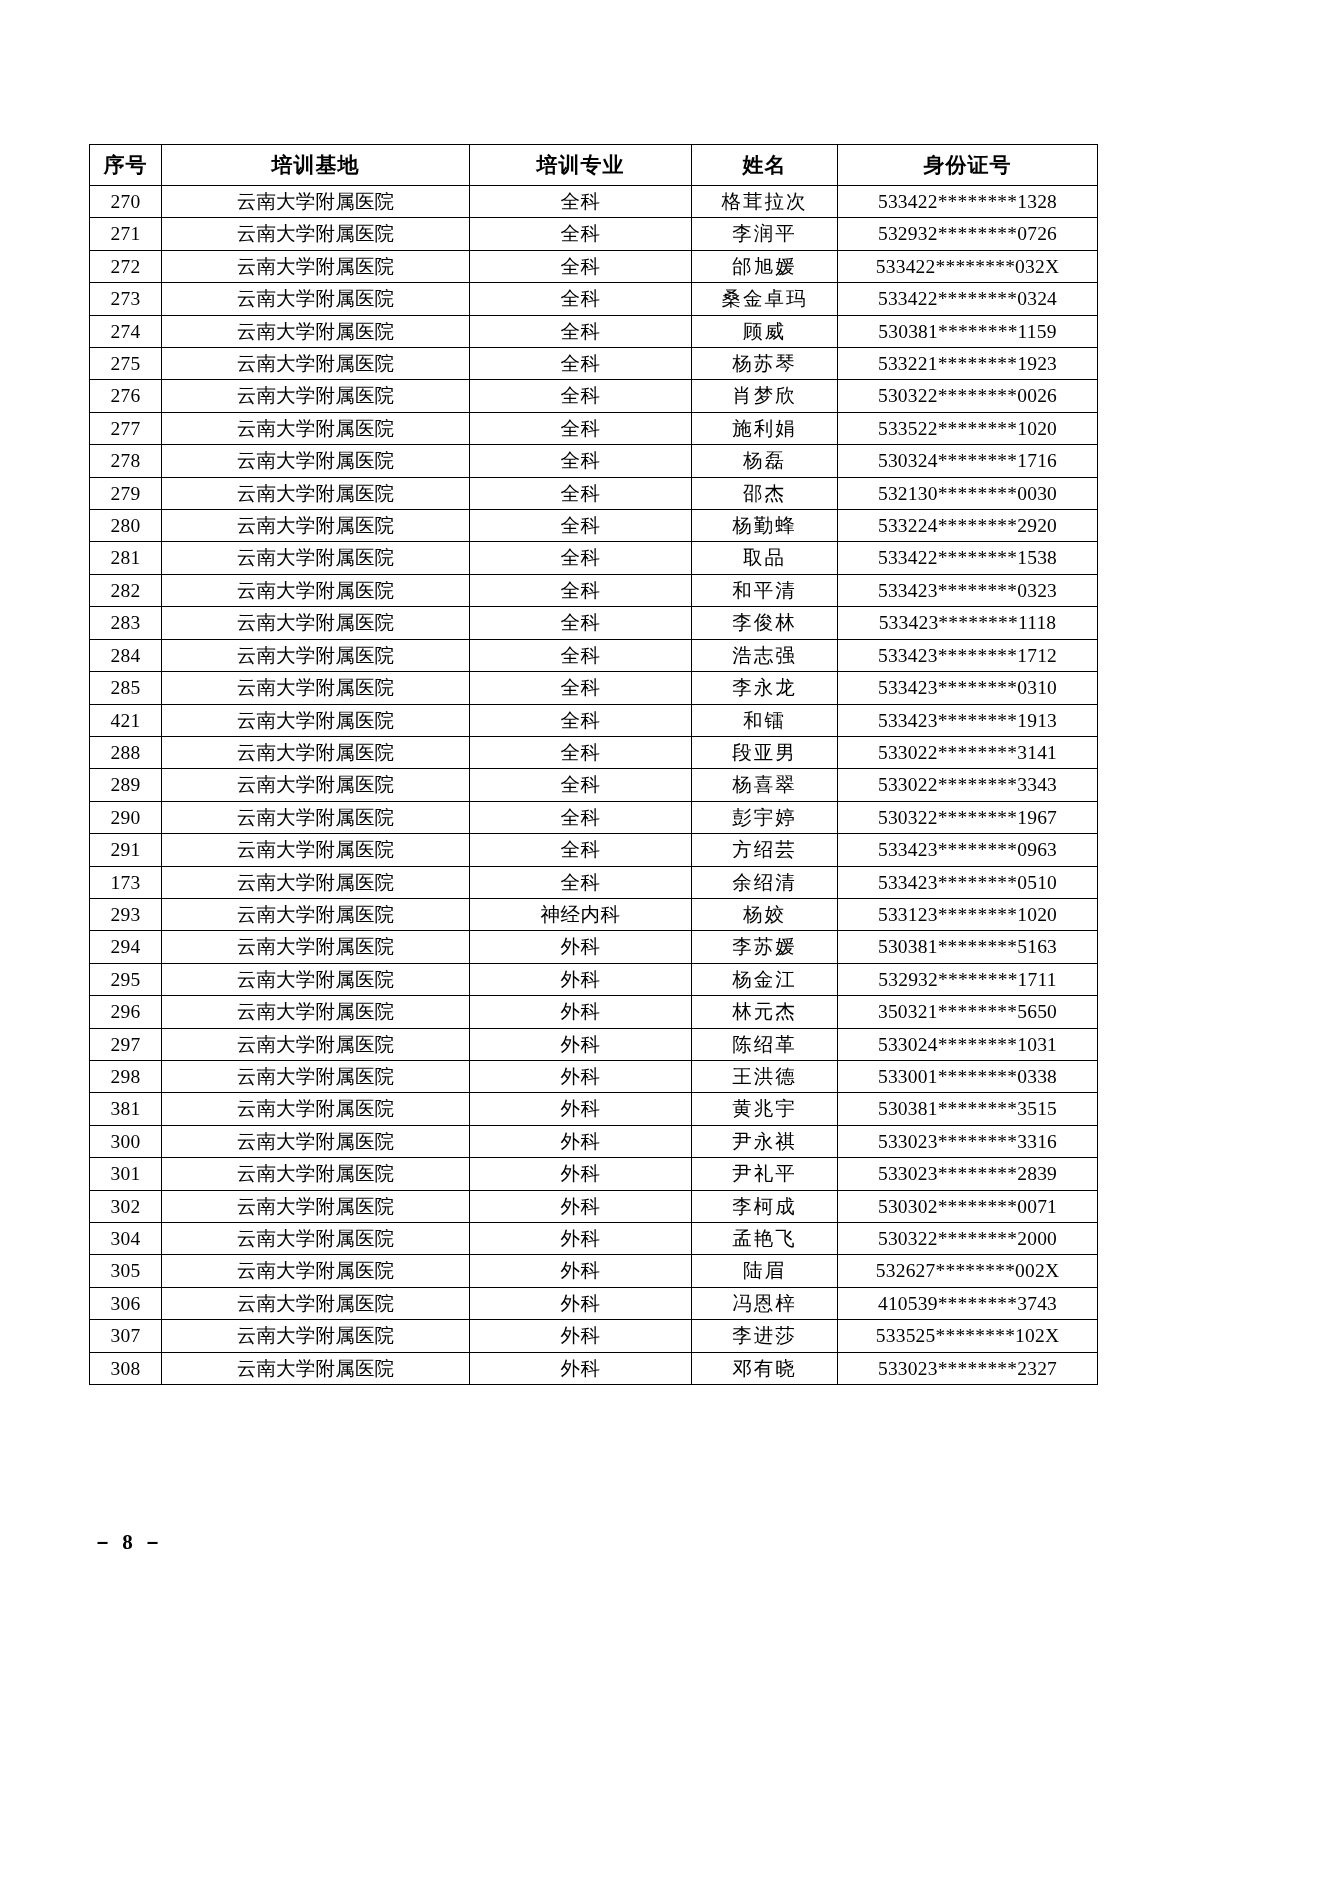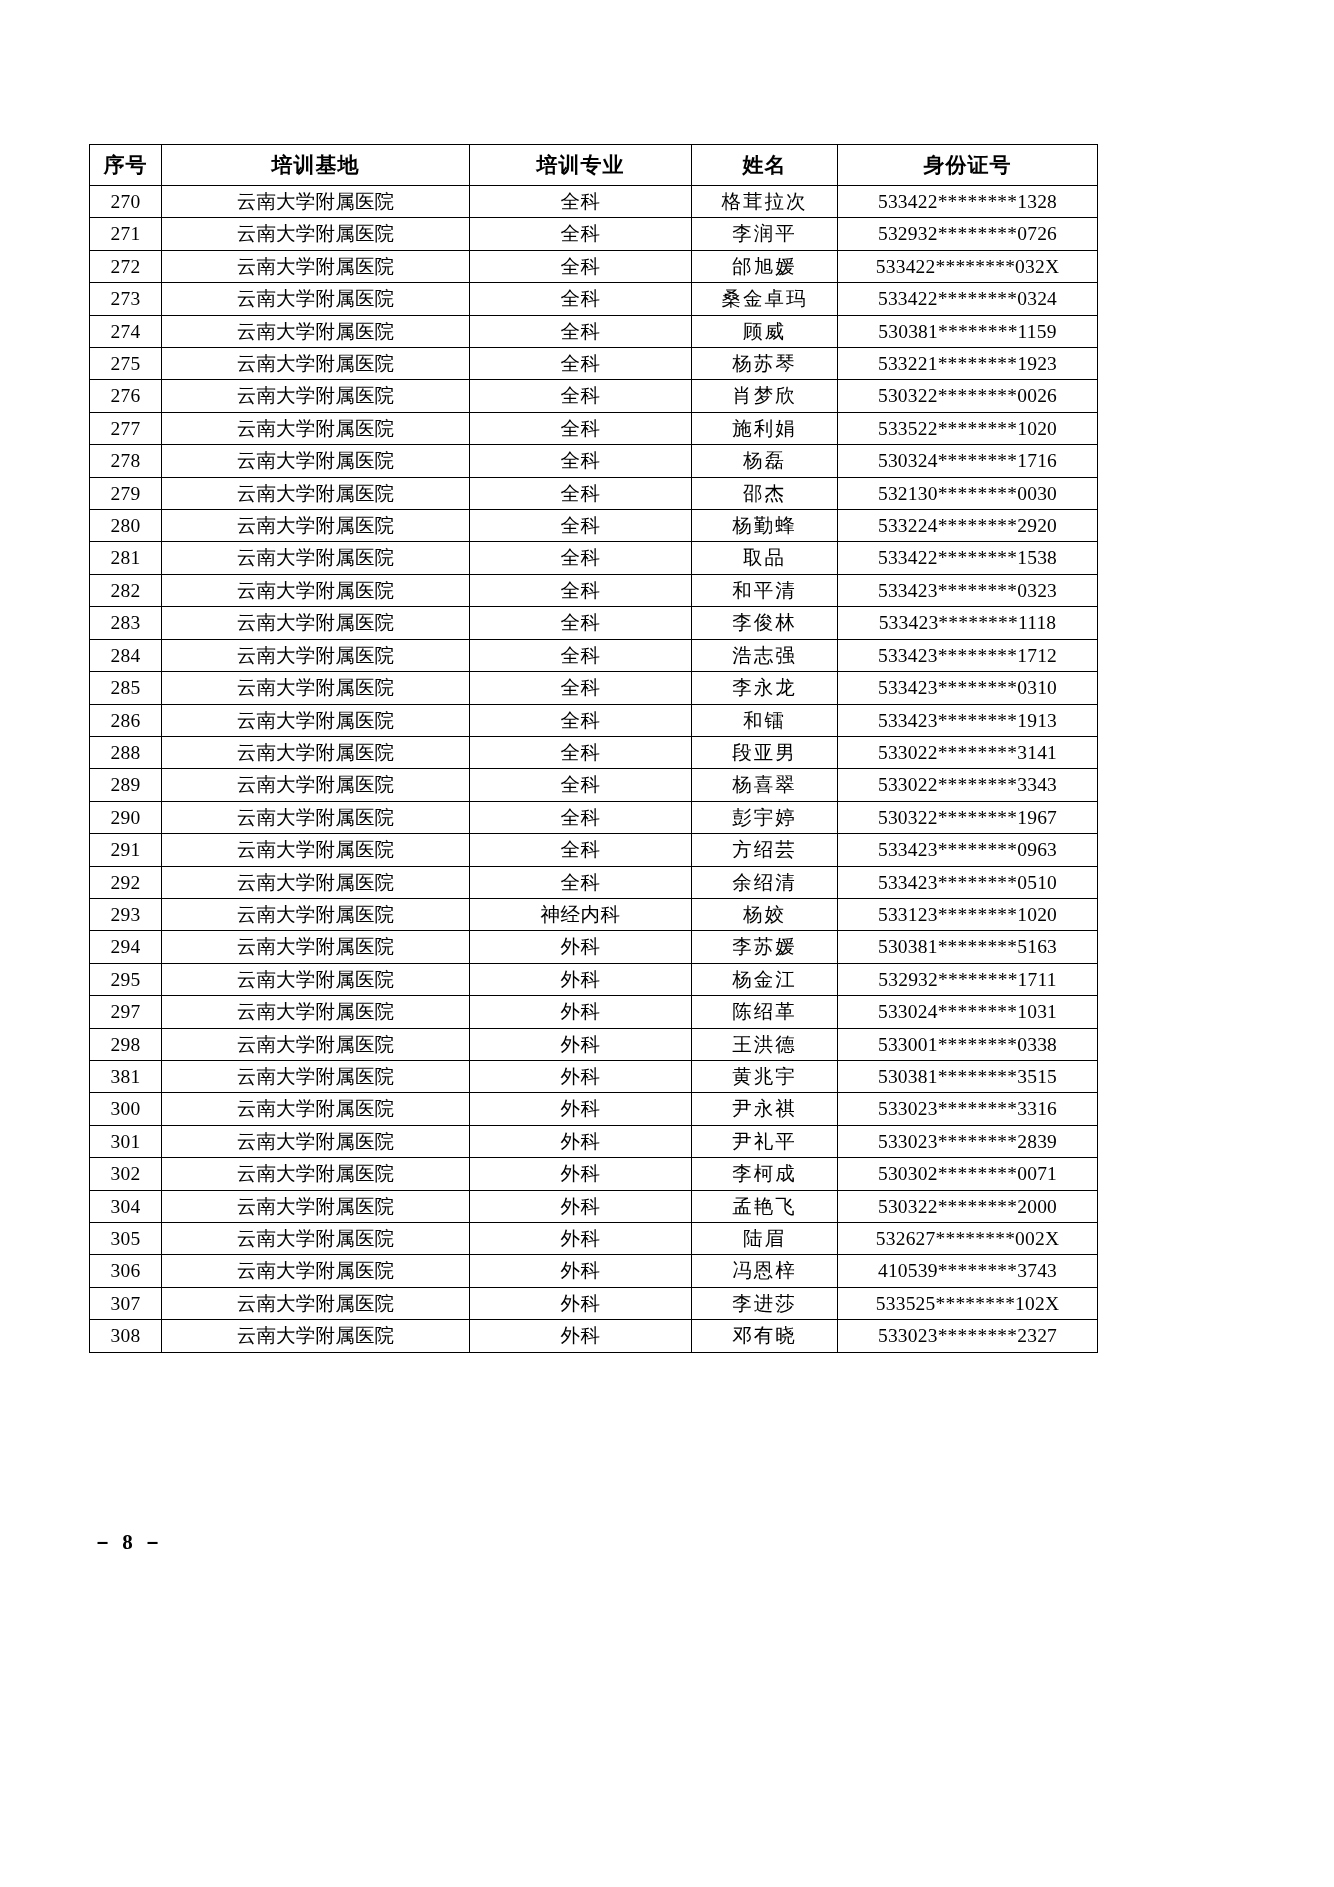--- a/index.html
+++ b/index.html
@@ -221,21 +221,21 @@
             <td class="id-cell">533423********1712</td>
           </tr>
           <tr>
             <td class="seq-cell">285</td>
             <td class="base-cell">云南大学附属医院</td>
             <td class="major-cell">全科</td>
             <td class="name-cell">李永龙</td>
             <td class="id-cell">533423********0310</td>
           </tr>
           <tr>
-            <td class="seq-cell">286</td>
+            <td class="seq-cell">421</td>
             <td class="base-cell">云南大学附属医院</td>
             <td class="major-cell">全科</td>
             <td class="name-cell">和镭</td>
             <td class="id-cell">533423********1913</td>
           </tr>
           <tr>
             <td class="seq-cell">288</td>
             <td class="base-cell">云南大学附属医院</td>
             <td class="major-cell">全科</td>
             <td class="name-cell">段亚男</td>
@@ -256,21 +256,21 @@
             <td class="id-cell">530322********1967</td>
           </tr>
           <tr>
             <td class="seq-cell">291</td>
             <td class="base-cell">云南大学附属医院</td>
             <td class="major-cell">全科</td>
             <td class="name-cell">方绍芸</td>
             <td class="id-cell">533423********0963</td>
           </tr>
           <tr>
-            <td class="seq-cell">292</td>
+            <td class="seq-cell">173</td>
             <td class="base-cell">云南大学附属医院</td>
             <td class="major-cell">全科</td>
             <td class="name-cell">余绍清</td>
             <td class="id-cell">533423********0510</td>
           </tr>
           <tr>
             <td class="seq-cell">293</td>
             <td class="base-cell">云南大学附属医院</td>
             <td class="major-cell">神经内科</td>
             <td class="name-cell">杨姣</td>
@@ -284,20 +284,27 @@
             <td class="id-cell">530381********5163</td>
           </tr>
           <tr>
             <td class="seq-cell">295</td>
             <td class="base-cell">云南大学附属医院</td>
             <td class="major-cell">外科</td>
             <td class="name-cell">杨金江</td>
             <td class="id-cell">532932********1711</td>
           </tr>
           <tr>
+            <td class="seq-cell">296</td>
+            <td class="base-cell">云南大学附属医院</td>
+            <td class="major-cell">外科</td>
+            <td class="name-cell">林元杰</td>
+            <td class="id-cell">350321********5650</td>
+          </tr>
+          <tr>
             <td class="seq-cell">297</td>
             <td class="base-cell">云南大学附属医院</td>
             <td class="major-cell">外科</td>
             <td class="name-cell">陈绍革</td>
             <td class="id-cell">533024********1031</td>
           </tr>
           <tr>
             <td class="seq-cell">298</td>
             <td class="base-cell">云南大学附属医院</td>
             <td class="major-cell">外科</td>

